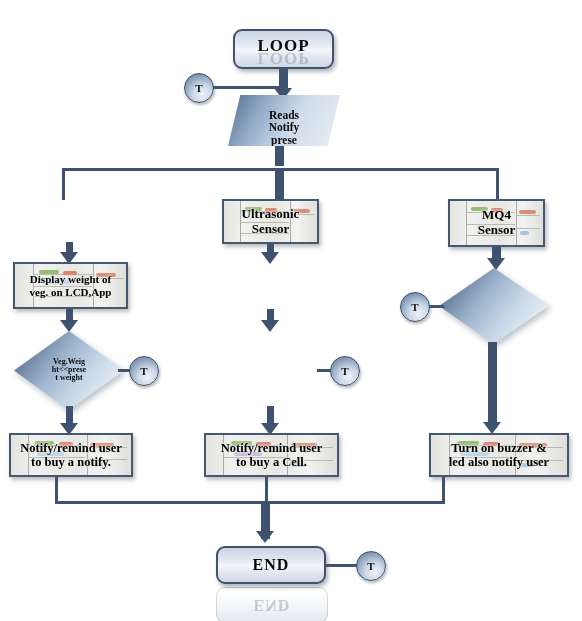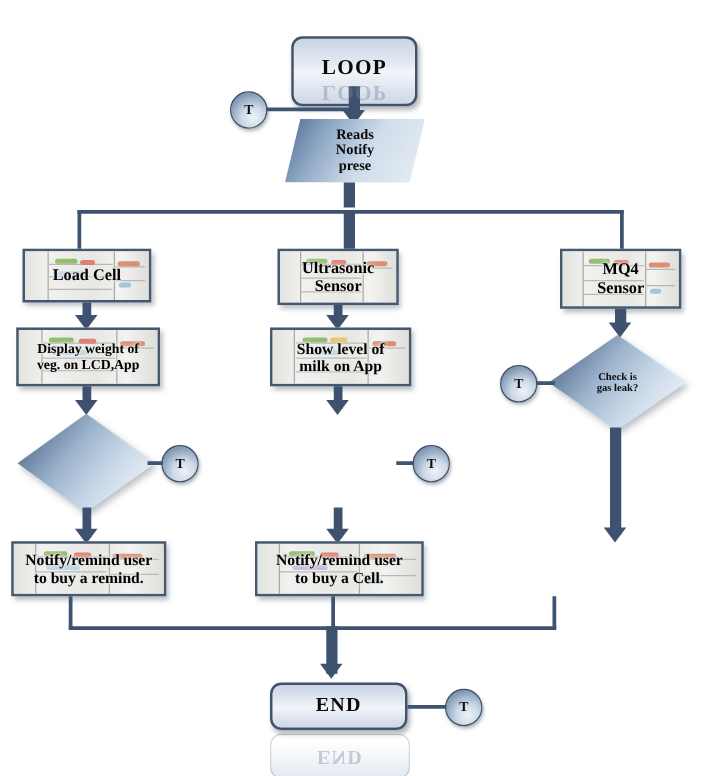--- a/index.html
+++ b/index.html
@@ -48,21 +48,21 @@
     color:rgba(120,132,150,0.38);
     font-weight:bold;letter-spacing:1px;
   }
 
   
   .parallelogram{
     position:absolute;
     -webkit-clip-path:polygon(11% 0%,100% 0%,89% 100%,0% 100%);
     clip-path:polygon(11% 0%,100% 0%,89% 100%,0% 100%);
     background:linear-gradient(120deg,#4e6a8e 0%,#8fa9c6 28%,#cfdcea 58%,#e9eff6 100%);
-    display:flex;align-items:center;justify-content:center;
+    display:flex;align-items:flex-end;justify-content:center;
     filter:drop-shadow(2px 3px 3px rgba(80,90,105,0.45));
   }
   .parallelogram .lbl{
     font-weight:bold;color:#090909;text-align:center;line-height:1.08;
   }
 
   
   .process{
     border:2px solid #44586f;
     background:#e9e9e7;
@@ -119,21 +119,21 @@
     background:linear-gradient(to right,#e3e3e0 0%,#f1f1ef 20%,#e7e7e4 55%,#f3f3f1 78%,#dededb 100%);}
   .fr-seam{position:absolute;top:0;bottom:0;width:1px;background:#a9aaa6;}
   .fr-shelf{position:absolute;height:1px;background:#b7b8b4;}
   .fr-veg{position:absolute;height:4px;border-radius:2px;opacity:.95;}
 </style>
 </head>
 <body>
 
 <div id="canvas">
 
-  <div class="node terminator" style="left:233px;top:29px;width:101px;height:56px;">
+  <div class="node terminator" style="left:233px;top:29px;width:101px;height:40px;">
     <span class="lbl" style="font-size:17px;margin-bottom:7px;">LOOP</span>
     <span class="ghost" style="bottom:-1px;font-size:17px;">LOOP</span>
   </div>
 
   <div class="ln lnh" style="left:200px;top:86px;width:84px;"></div>
   <div class="tcircle" style="left:184px;top:73px;width:28px;height:28px;font-size:11px;">
     <span>T</span>
   </div>
 
   <div class="stem" style="left:279px;top:69px;height:22px;"></div>
@@ -149,38 +149,20 @@
 
   <div class="stem" style="left:275px;top:146px;height:20px;"></div>
   <div class="ln lnh thick" style="left:62px;top:168px;width:437px;height:3px;"></div>
 
   <div class="stem" style="left:275px;top:168px;height:32px;"></div>
 
   <div class="ln lnv" style="left:62px;top:168px;height:32px;"></div>
 
   <div class="ln lnv" style="left:496px;top:168px;height:32px;"></div>
 
-  <div class="node process" style="left:18px;top:199px;width:103px;height:43px;">
-    <div class="fridge">
-      <div class="fr-body"></div>
-      <div class="fr-seam" style="left:18%"></div>
-        <div class="fr-seam" style="left:72%"></div>
-      <div class="fr-shelf" style="left:19%;right:29%;top:26%"></div>
-      <div class="fr-shelf" style="left:19%;right:29%;top:52%"></div>
-      <div class="fr-shelf" style="left:19%;right:29%;top:76%"></div>
-      <div class="fr-shelf" style="left:73%;right:3%;top:30%"></div>
-      <div class="fr-shelf" style="left:73%;right:3%;top:58%"></div>
-      <div class="fr-veg" style="left:24%;top:16%;width:18%;background:#8fbb6a"></div>
-      <div class="fr-veg" style="left:44%;top:18%;width:13%;background:#e07a6a"></div>
-      <div class="fr-veg" style="left:26%;top:40%;width:26%;background:#b9d4e8"></div>
-      <div class="fr-veg" style="left:75%;top:20%;width:18%;background:#d98a6e"></div>
-      <div class="fr-veg" style="left:76%;top:64%;width:10%;background:#9ec3dd"></div>
-    </div>
-    <span class="lbl" style="font-size:13px;">Load Cell</span>
-  </div>
 
   <div class="stem thin" style="left:66px;top:242px;height:16px;"></div>
   <div class="arrowdn" style="left:60px;top:252px;"></div>
 
   <div class="node process" style="left:13px;top:262px;width:115px;height:47px;">
     <div class="fridge">
       <div class="fr-body"></div>
       <div class="fr-seam" style="left:16%"></div>
         <div class="fr-seam" style="left:70%"></div>
       <div class="fr-shelf" style="left:17%;right:31%;top:24%"></div>
@@ -196,20 +178,25 @@
       <div>Display weight of</div>
       <div>veg. on LCD,App</div>
     </div>
   </div>
 
   <div class="stem thin" style="left:66px;top:309px;height:18px;"></div>
   <div class="arrowdn" style="left:60px;top:320px;"></div>
 
   <div class="decision" style="left:14px;top:331px;width:110px;height:79px;">
     <div class="dshape"></div>
+    <div class="lbl" style="font-size:8px;">
+      <div>Veg.Weig</div>
+      <div>ht&lt;&lt;prese</div>
+      <div>t weight</div>
+    </div>
   </div>
 
   <div class="ln lnh" style="left:118px;top:369px;width:25px;"></div>
   <div class="tcircle" style="left:129px;top:356px;width:28px;height:28px;font-size:11px;">
     <span>T</span>
   </div>
 
   <div class="stem thin" style="left:66px;top:406px;height:24px;"></div>
   <div class="arrowdn" style="left:60px;top:423px;"></div>
 
@@ -223,21 +210,21 @@
       <div class="fr-shelf" style="left:64%;right:3%;top:30%"></div>
       <div class="fr-shelf" style="left:64%;right:3%;top:60%"></div>
       <div class="fr-veg" style="left:20%;top:16%;width:16%;background:#8fbb6a"></div>
       <div class="fr-veg" style="left:40%;top:18%;width:12%;background:#e07a6a"></div>
       <div class="fr-veg" style="left:22%;top:42%;width:22%;background:#b9d4e8"></div>
       <div class="fr-veg" style="left:66%;top:20%;width:20%;background:#d98a6e"></div>
       <div class="fr-veg" style="left:67%;top:68%;width:10%;background:#9ec3dd"></div>
     </div>
     <div class="lbl" style="font-size:12.5px;">
       <div>Notify/remind user</div>
-      <div>to buy a remind.</div>
+      <div>to buy a notify.</div>
     </div>
   </div>
 
   <div class="node process" style="left:222px;top:199px;width:97px;height:45px;">
     <div class="fridge">
       <div class="fr-body"></div>
       <div class="fr-seam" style="left:17%"></div>
         <div class="fr-seam" style="left:71%"></div>
       <div class="fr-shelf" style="left:18%;right:30%;top:25%"></div>
       <div class="fr-shelf" style="left:18%;right:30%;top:52%"></div>
@@ -249,39 +236,20 @@
     </div>
     <div class="lbl" style="font-size:13px;">
       <div>Ultrasonic</div>
       <div>Sensor</div>
     </div>
   </div>
 
   <div class="stem thin" style="left:267px;top:244px;height:14px;"></div>
   <div class="arrowdn" style="left:261px;top:252px;"></div>
 
-  <div class="node process" style="left:216px;top:262px;width:113px;height:47px;">
-    <div class="fridge">
-      <div class="fr-body"></div>
-      <div class="fr-seam" style="left:16%"></div>
-        <div class="fr-seam" style="left:70%"></div>
-      <div class="fr-shelf" style="left:17%;right:31%;top:24%"></div>
-      <div class="fr-shelf" style="left:17%;right:31%;top:51%"></div>
-      <div class="fr-shelf" style="left:17%;right:31%;top:76%"></div>
-      <div class="fr-shelf" style="left:71%;right:3%;top:33%"></div>
-      <div class="fr-veg" style="left:22%;top:13%;width:18%;background:#8fbb6a"></div>
-      <div class="fr-veg" style="left:42%;top:15%;width:13%;background:#e8c46a"></div>
-      <div class="fr-veg" style="left:24%;top:38%;width:26%;background:#b9d4e8"></div>
-      <div class="fr-veg" style="left:73%;top:22%;width:18%;background:#d98a6e"></div>
-    </div>
-    <div class="lbl" style="font-size:12.5px;">
-      <div>Show level of</div>
-      <div>milk on App</div>
-    </div>
-  </div>
 
   <div class="stem thin" style="left:267px;top:309px;height:18px;"></div>
   <div class="arrowdn" style="left:261px;top:320px;"></div>
 
 
   <div class="ln lnh" style="left:317px;top:369px;width:26px;"></div>
   <div class="tcircle" style="left:330px;top:356px;width:28px;height:28px;font-size:11px;">
     <span>T</span>
   </div>
 
@@ -328,34 +296,50 @@
       <div>MQ4</div>
       <div>Sensor</div>
     </div>
   </div>
 
   <div class="stem" style="left:492px;top:247px;height:16px;"></div>
   <div class="arrowdn" style="left:487px;top:258px;"></div>
 
   <div class="decision" style="left:439px;top:268px;width:110px;height:76px;">
     <div class="dshape"></div>
-    <div class="lbl" style="font-size:8.5px;">
-      <div>Check is</div>
-      <div>gas leak?</div>
-    </div>
   </div>
 
   <div class="ln lnh" style="left:416px;top:305px;width:28px;"></div>
   <div class="tcircle" style="left:400px;top:292px;width:28px;height:28px;font-size:11px;">
     <span>T</span>
   </div>
 
   <div class="stem" style="left:488px;top:342px;height:86px;"></div>
   <div class="arrowdn" style="left:483px;top:422px;"></div>
 
+  <div class="node process" style="left:429px;top:433px;width:140px;height:44px;">
+    <div class="fridge">
+      <div class="fr-body"></div>
+      <div class="fr-seam" style="left:13%"></div>
+        <div class="fr-seam" style="left:62%"></div>
+      <div class="fr-shelf" style="left:14%;right:39%;top:26%"></div>
+      <div class="fr-shelf" style="left:14%;right:39%;top:56%"></div>
+      <div class="fr-shelf" style="left:63%;right:3%;top:30%"></div>
+      <div class="fr-shelf" style="left:63%;right:3%;top:62%"></div>
+      <div class="fr-veg" style="left:19%;top:16%;width:16%;background:#8fbb6a"></div>
+      <div class="fr-veg" style="left:38%;top:18%;width:12%;background:#e07a6a"></div>
+      <div class="fr-veg" style="left:21%;top:42%;width:22%;background:#b9d4e8"></div>
+      <div class="fr-veg" style="left:65%;top:20%;width:20%;background:#d98a6e"></div>
+      <div class="fr-veg" style="left:66%;top:70%;width:10%;background:#9ec3dd"></div>
+    </div>
+    <div class="lbl" style="font-size:12.5px;">
+      <div>Turn on buzzer &amp;</div>
+      <div>led also notify user</div>
+    </div>
+  </div>
 
   <div class="ln lnv" style="left:55px;top:477px;height:26px;"></div>
   <div class="ln lnv" style="left:265px;top:477px;height:26px;"></div>
   <div class="ln lnv" style="left:442px;top:477px;height:26px;"></div>
   <div class="ln lnh thick" style="left:55px;top:501px;width:390px;height:3px;"></div>
 
   <div class="stem" style="left:261px;top:501px;height:38px;"></div>
   <div class="arrowdn" style="left:256px;top:531px;"></div>
 
   <div class="reflect" style="left:216px;top:587px;width:110px;height:34px;font-size:16px;">

